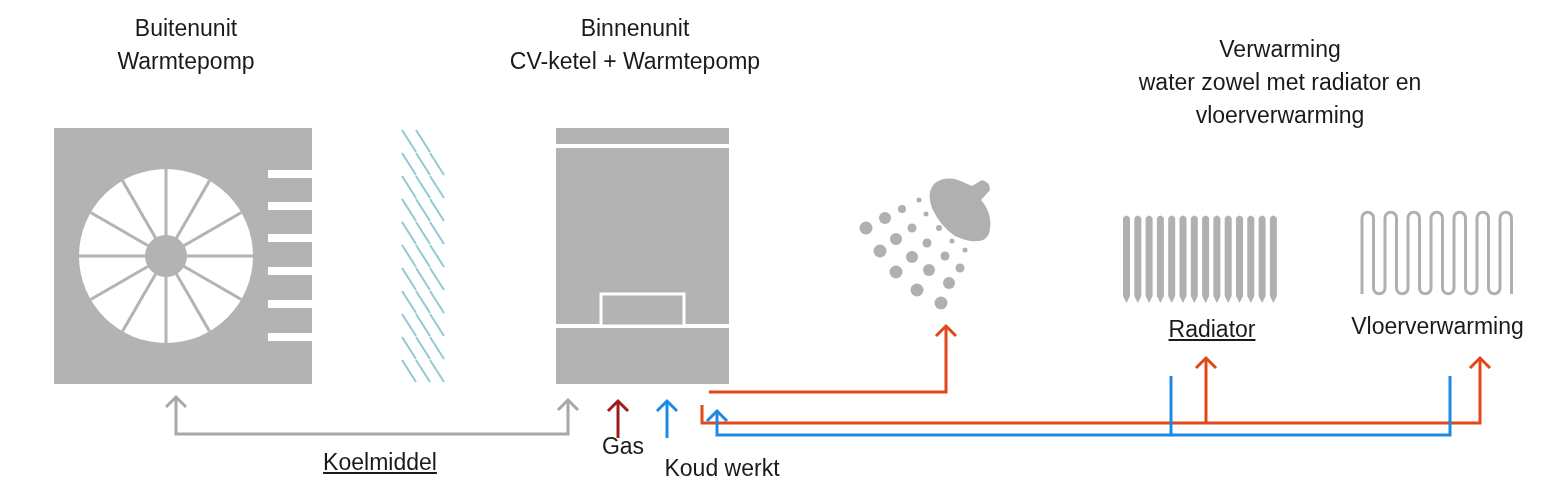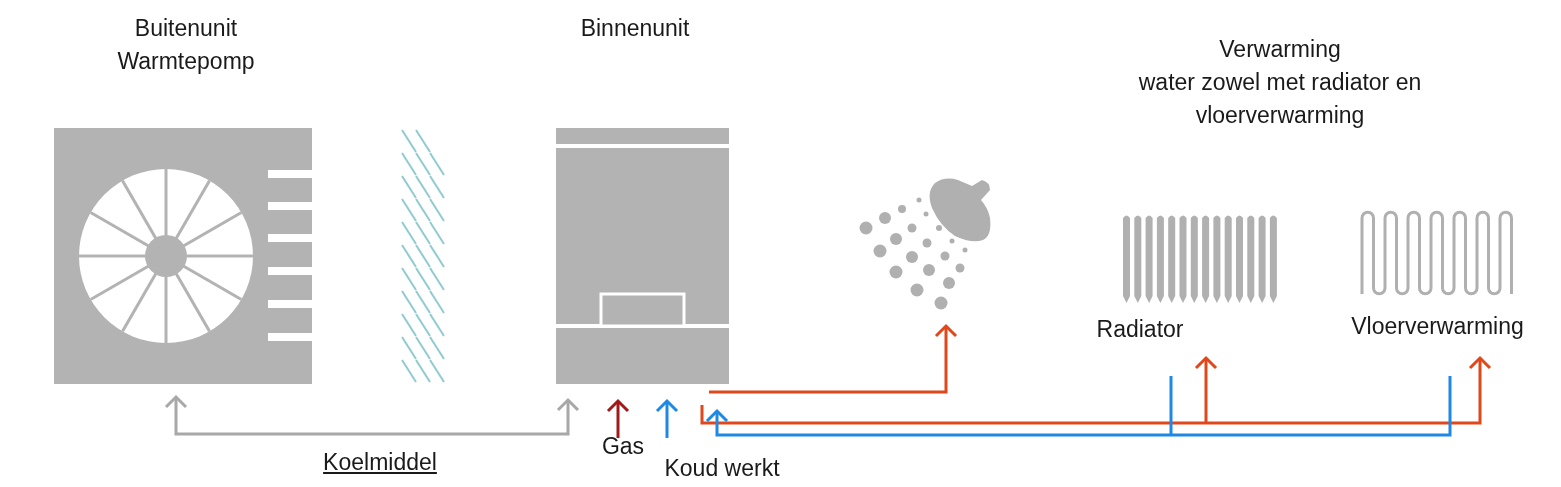--- a/index.html
+++ b/index.html
@@ -11,30 +11,31 @@
 </style>
 </head>
 <body>
 
 <div class="label" style="left:86px; top:12px; width:200px;">
   <div>Buitenunit</div>
   <div>Warmtepomp</div>
 </div>
 <div class="label" style="left:485px; top:12px; width:300px;">
   <div>Binnenunit</div>
+  <div>CV-ketel + Warmtepomp</div>
 </div>
 <div class="label" style="left:813px; top:12px; width:200px;">
 </div>
 <div class="label" style="left:1110px; top:12px; width:340px;margin-top:21px;">
   <div>Verwarming</div>
   <div>water zowel met radiator en</div>
   <div>vloerverwarming</div>
 </div>
 
-<div class="label" style="left:1060px; top:313px; width:160px;">Radiator</div>
+<div class="label" style="left:1132px; top:313px; width:160px;text-decoration:underline;">Radiator</div>
 <div class="label" style="left:1335px; top:310px; width:205px;">Vloerverwarming</div>
 
 <div class="label" style="left:300px; top:446px; width:160px;text-decoration:underline;">Koelmiddel</div>
 <div class="label" style="left:593px; top:430px; width:60px;">Gas</div>
 <div class="label" style="left:652px; top:452px; width:140px;">Koud werkt</div>
 
 <svg id="diagram" width="1561" height="487" viewBox="0 0 1561 487">
   <defs>
     <clipPath id="fanClip">
         <circle cx="166" cy="256" r="87"></circle>

